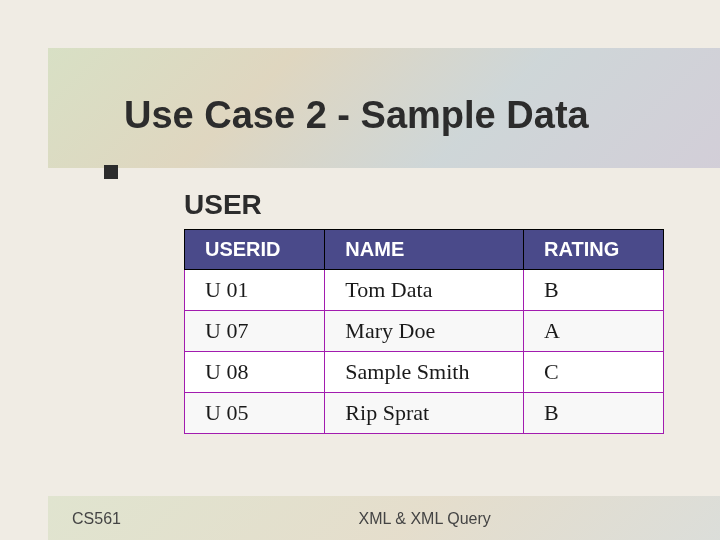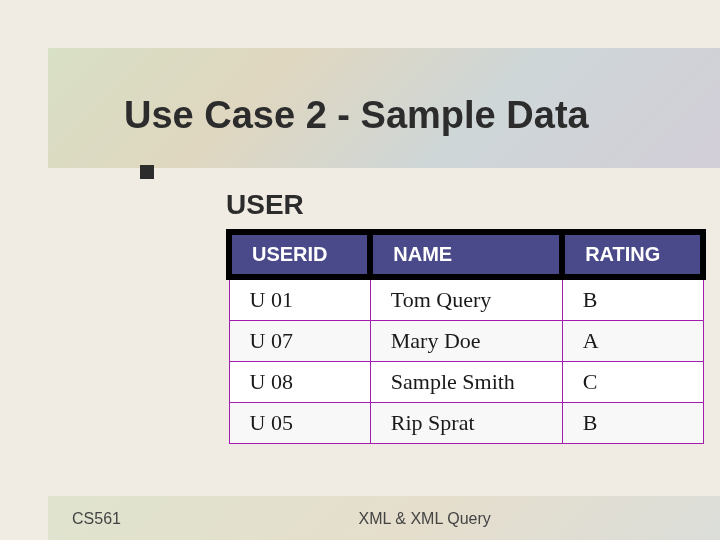--- a/index.html
+++ b/index.html
@@ -42,21 +42,22 @@
       font-size: 38px;
       font-weight: bold;
       color: #2c2c2c;
       margin-bottom: 20px;
       font-family: Arial, sans-serif;
     }
 
     .bullet-section {
       display: flex;
       align-items: flex-start;
-      gap: 24px;
+      gap: 18px;
+      justify-content: center;
     }
 
     .bullet-square {
       width: 14px;
       height: 14px;
       background: #2c2c2c;
       margin-top: 8px;
       flex-shrink: 0;
     }
 
@@ -75,21 +76,21 @@
     }
 
     .data-table th {
       background: #4a4a8a;
       color: white;
       padding: 8px 20px;
       font-size: 20px;
       font-family: Arial, sans-serif;
       font-weight: bold;
       text-align: left;
-      border: 6px solid #000000;
+      border: 1px solid #000000;
     }
 
     .data-table td {
       padding: 7px 20px;
       font-size: 22px;
       font-family: 'Times New Roman', Times, serif;
       border: 1px solid #a21caf;
       background: white;
       color: #1a1a1a;
     }
@@ -134,21 +135,21 @@
         <thead>
           <tr>
             <th>USERID</th>
             <th>NAME</th>
             <th>RATING</th>
           </tr>
         </thead>
         <tbody id="table-body">
         <tr>
               <td>U 01</td>
-              <td>Tom Query</td>
+              <td>Tom Data</td>
               <td>B</td>
             </tr>
             <tr>
               <td>U 07</td>
               <td>Mary Doe</td>
               <td>A</td>
             </tr>
             <tr>
               <td>U 08</td>
               <td>Sample Smith</td>

